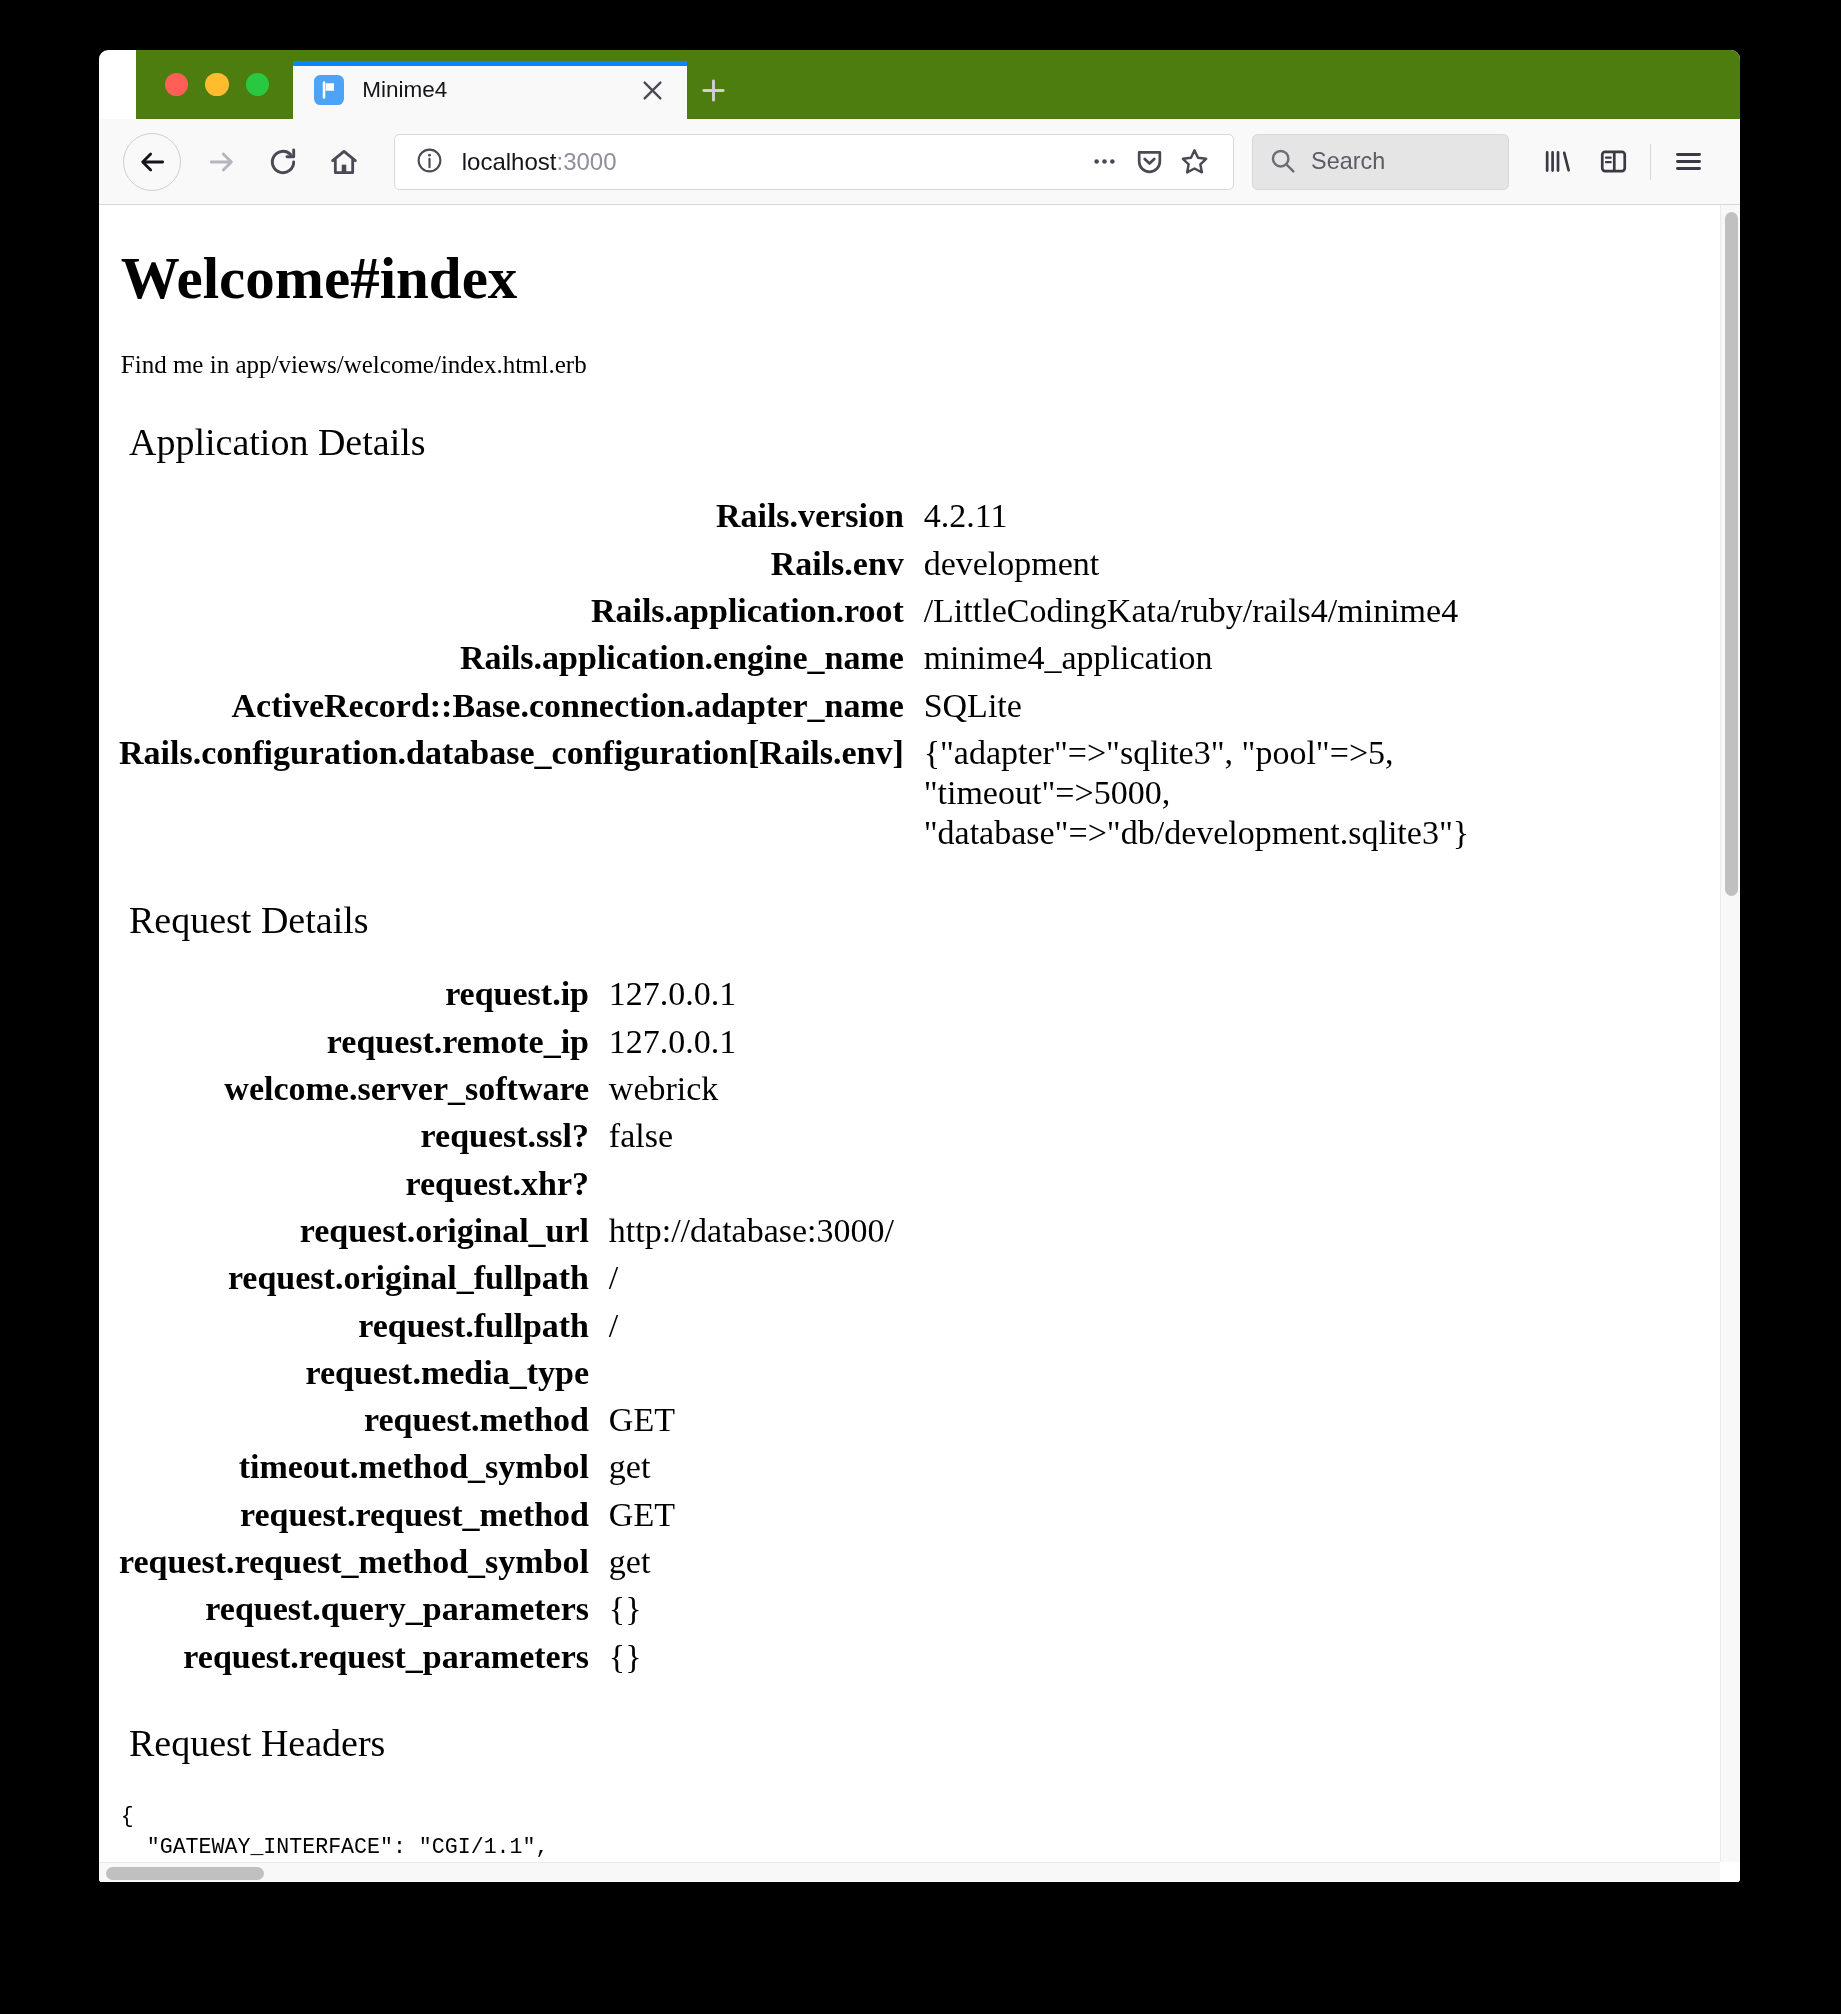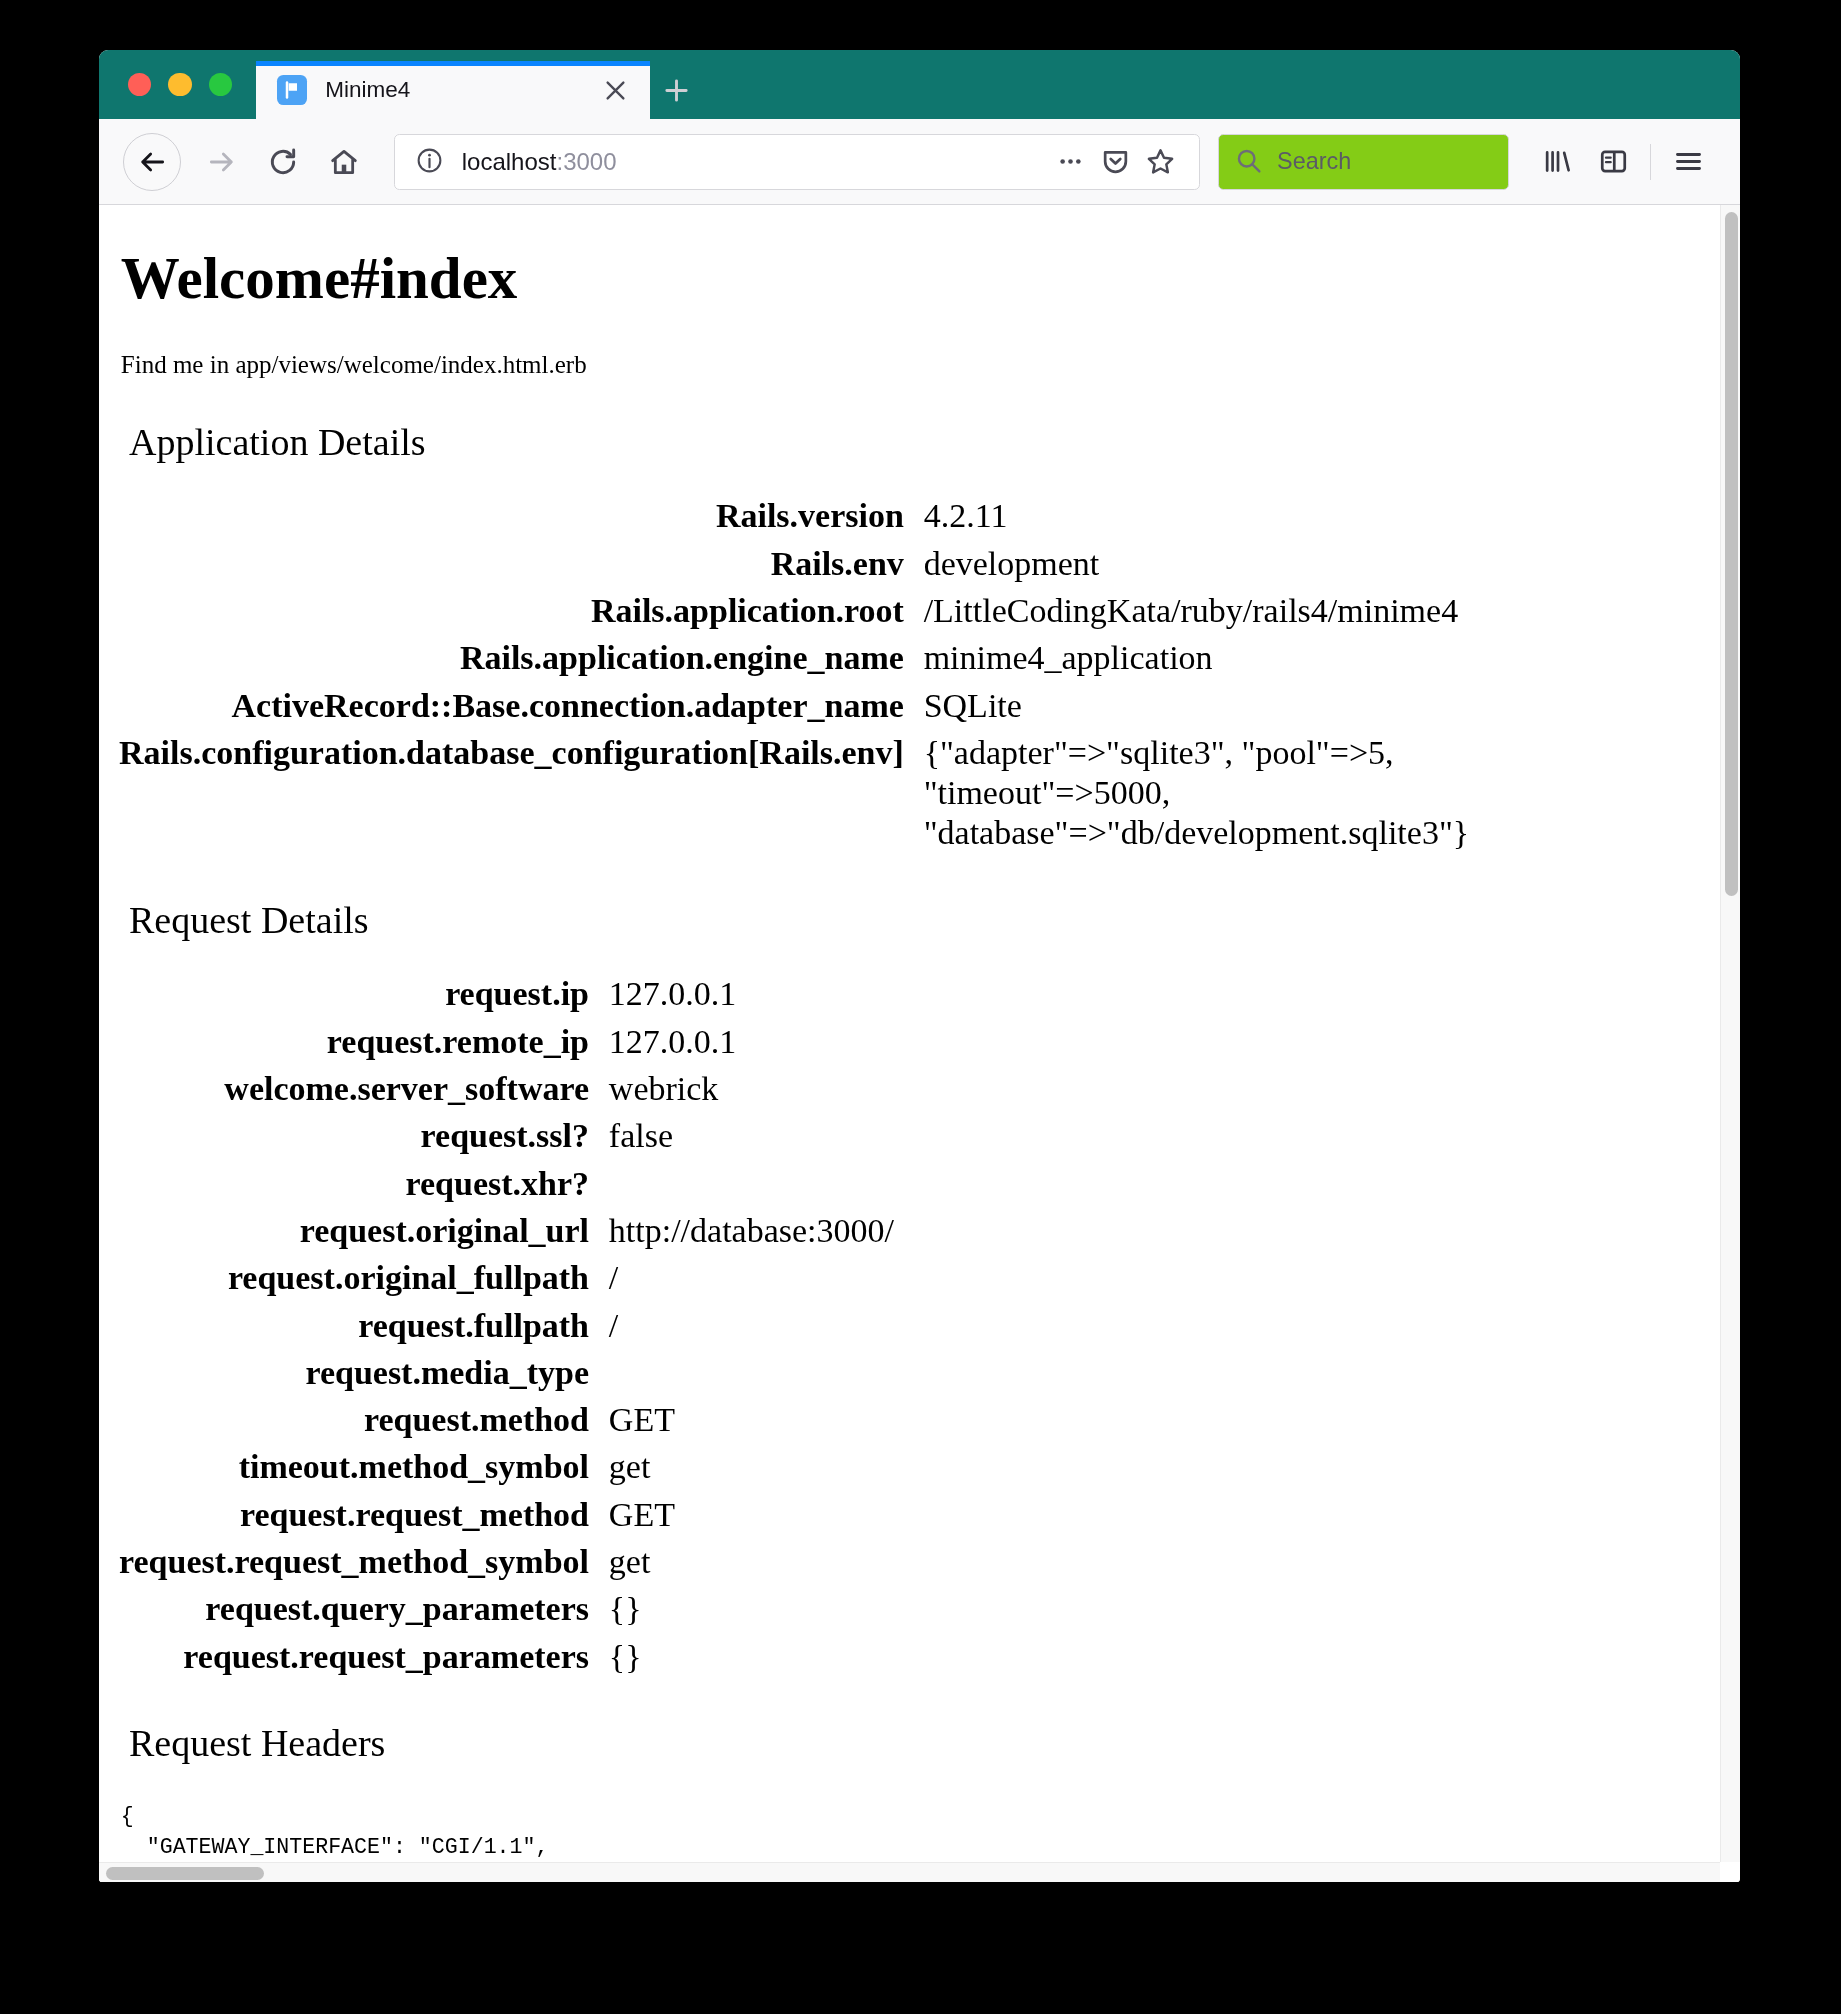--- a/index.html
+++ b/index.html
@@ -23,25 +23,26 @@
     border-radius: 9px 9px 3.6px 3.6px;
     overflow: hidden;
     box-shadow: 0 5.4px 25px rgba(0,0,0,0.55);
     display: flex;
     flex-direction: column;
   }
 
   
   .tab-strip {
     height: 69px;
-    background: #0f766e;
+    background: #4d7c0f;
     display: flex;
     align-items: flex-end;
     flex: 0 0 auto;
     position: relative;
+    margin-left: 37px;
   }
 
   .traffic-lights {
     display: flex;
     align-items: center;
     gap: 17px;
     padding: 0 23.4px 0 29px;
     height: 69px;
   }
   .light { width: 23.4px; height: 23.4px; border-radius: 50%; }
@@ -141,23 +142,23 @@
     overflow: hidden;
   }
   .url-text .url-port { color: #8f8f9d; }
   .url-action {
     width: 45px; height: 45px;
     display: flex; align-items: center; justify-content: center;
     flex: 0 0 auto;
   }
 
   .search-bar {
-    width: 291px;
+    width: 257px;
     height: 56px;
-    background: #84cc16;
+    background: #e5e5e5;
     border: 0.9px solid #d7d7db;
     border-radius: 5.4px;
     display: flex;
     align-items: center;
     padding: 0 14.4px;
     flex: 0 0 auto;
   }
   .search-placeholder {
     margin-left: 14.4px;
     font-size: 23.4px;

